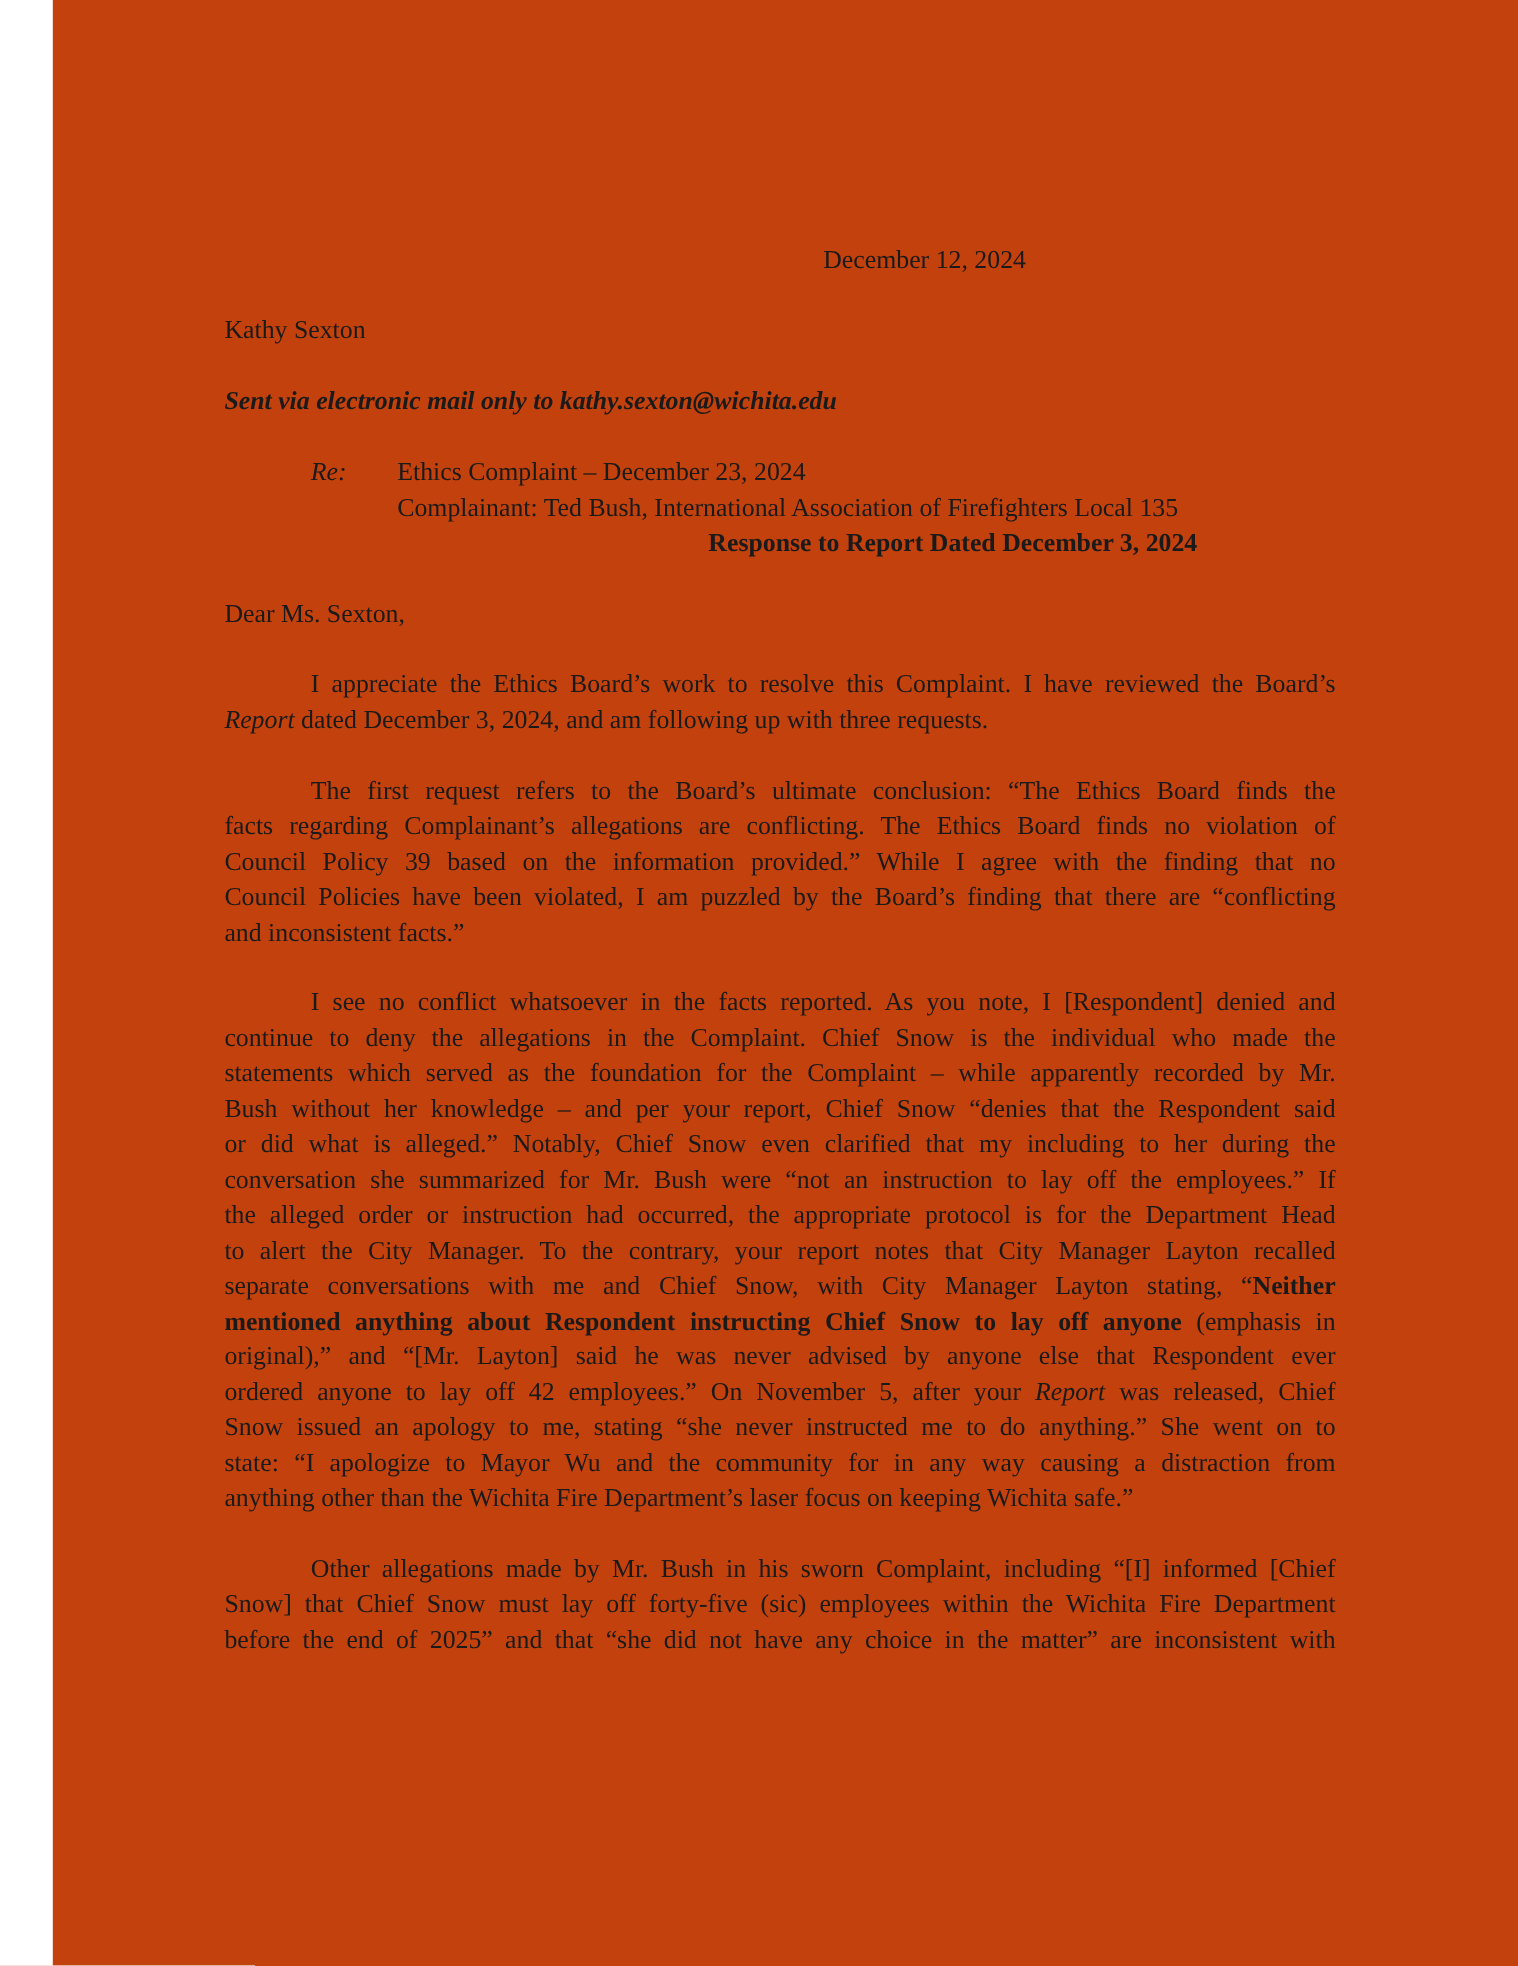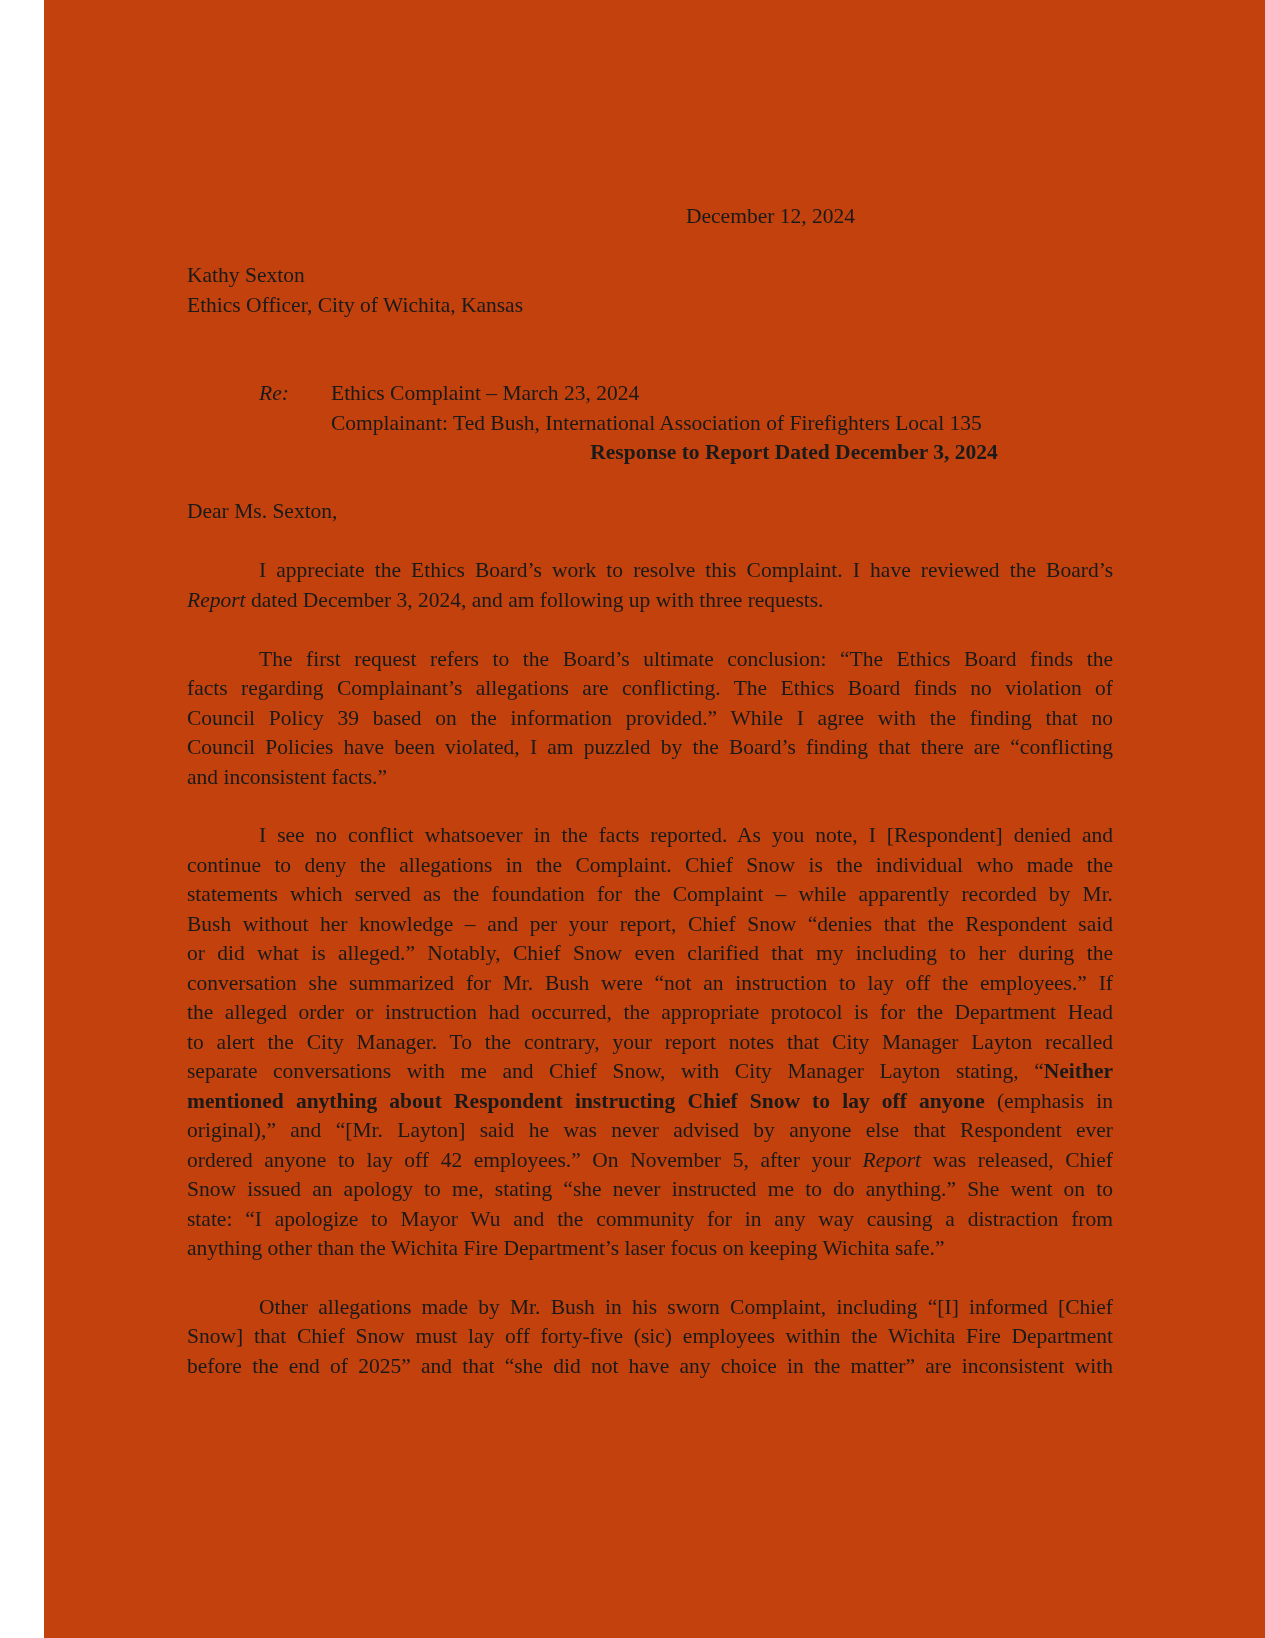--- a/index.html
+++ b/index.html
@@ -23,24 +23,24 @@
   .re-text { left: 287px; }
 </style>
 </head>
 <body>
 
 <div class="page">
 
   <div class="ln date">December 12, 2024</div>
 
   <div class="ln" style="top:261px">Kathy Sexton</div>
-  <div class="ln" style="top:291px">Ethics Officer, City of Wichita, Kansas</div>
+  <div class="ln bi" style="top:320px">Sent via electronic mail only to kathy.sexton@wichita.edu</div>
 
   <div class="ln re-label" style="top:379px">Re:</div>
-  <div class="ln re-text" style="top:379px">Ethics Complaint – March 23, 2024</div>
+  <div class="ln re-text" style="top:379px">Ethics Complaint – December 23, 2024</div>
   <div class="ln re-text" style="top:409px">Complainant: Ted Bush, International Association of Firefighters Local 135</div>
   <div class="ln re-text b" style="top:438px">Response to Report Dated December 3, 2024</div>
 
   <div class="ln" style="top:497px">Dear Ms. Sexton,</div>
 
   <div class="ln ind just" style="top:556px">I appreciate the Ethics Board’s work to resolve this Complaint.  I have reviewed the Board’s</div>
   <div class="ln" style="top:586px"><span class="i">Report</span> <span>dated December 3, 2024, and am following up with three requests.</span></div>
 
   <div class="ln ind just" style="top:645px">The first request refers to the Board’s ultimate conclusion: “The Ethics Board finds the</div>
   <div class="ln just" style="top:674px">facts regarding Complainant’s allegations are conflicting.  The Ethics Board finds no violation of</div>

